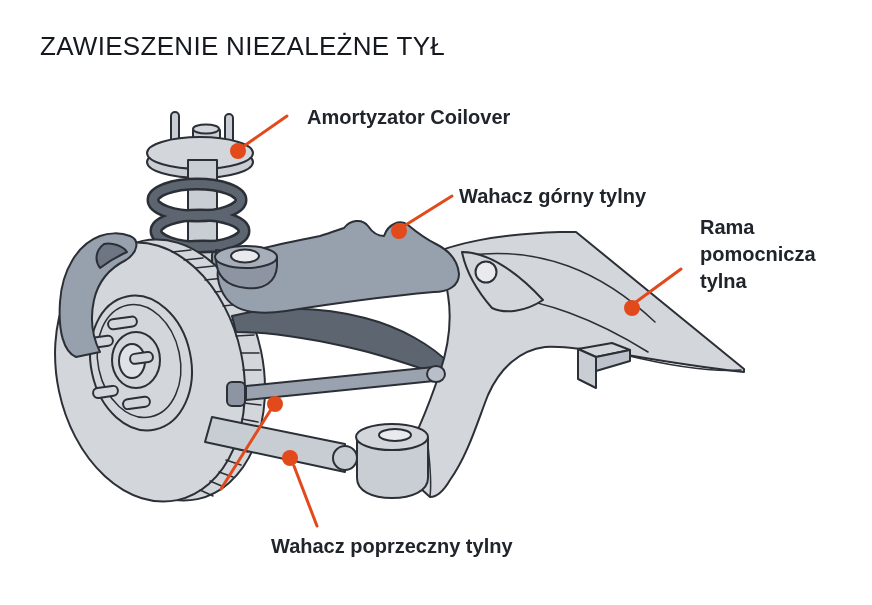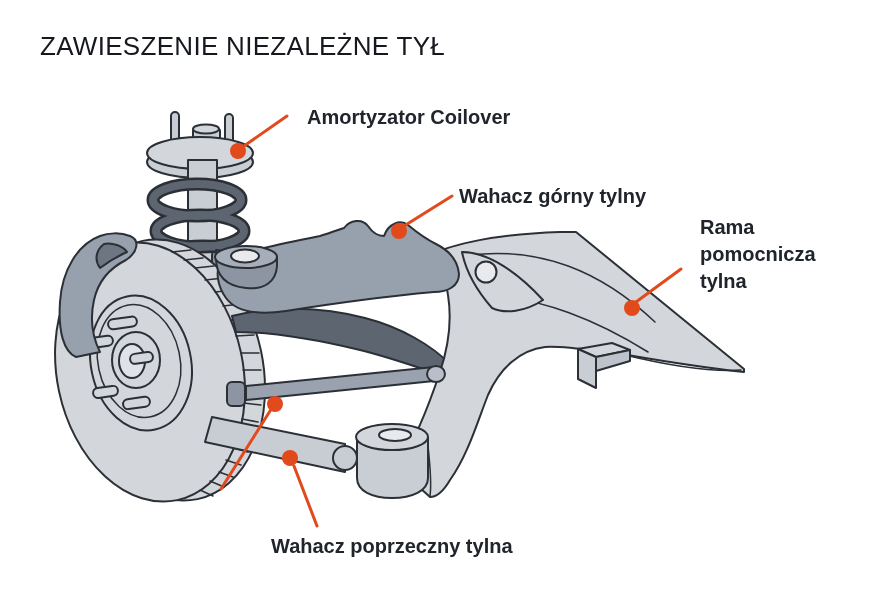--- a/index.html
+++ b/index.html
@@ -159,15 +159,15 @@
   </svg>
 
   <div class="title">
     <span class="main">ZAWIESZENIE NIEZALEŻNE</span>
     <span class="suffix">TYŁ</span>
   </div>
 
   <div class="callout-label lbl-coilover">Amortyzator Coilover</div>
   <div class="callout-label lbl-upper">Wahacz górny tylny</div>
   <div class="callout-label lbl-subframe">Rama pomocnicza tylna</div>
-  <div class="callout-label lbl-transverse">Wahacz poprzeczny tylna</div>
+  <div class="callout-label lbl-transverse">Wahacz poprzeczny tylny</div>
 
 </div>
 
 </body></html>

